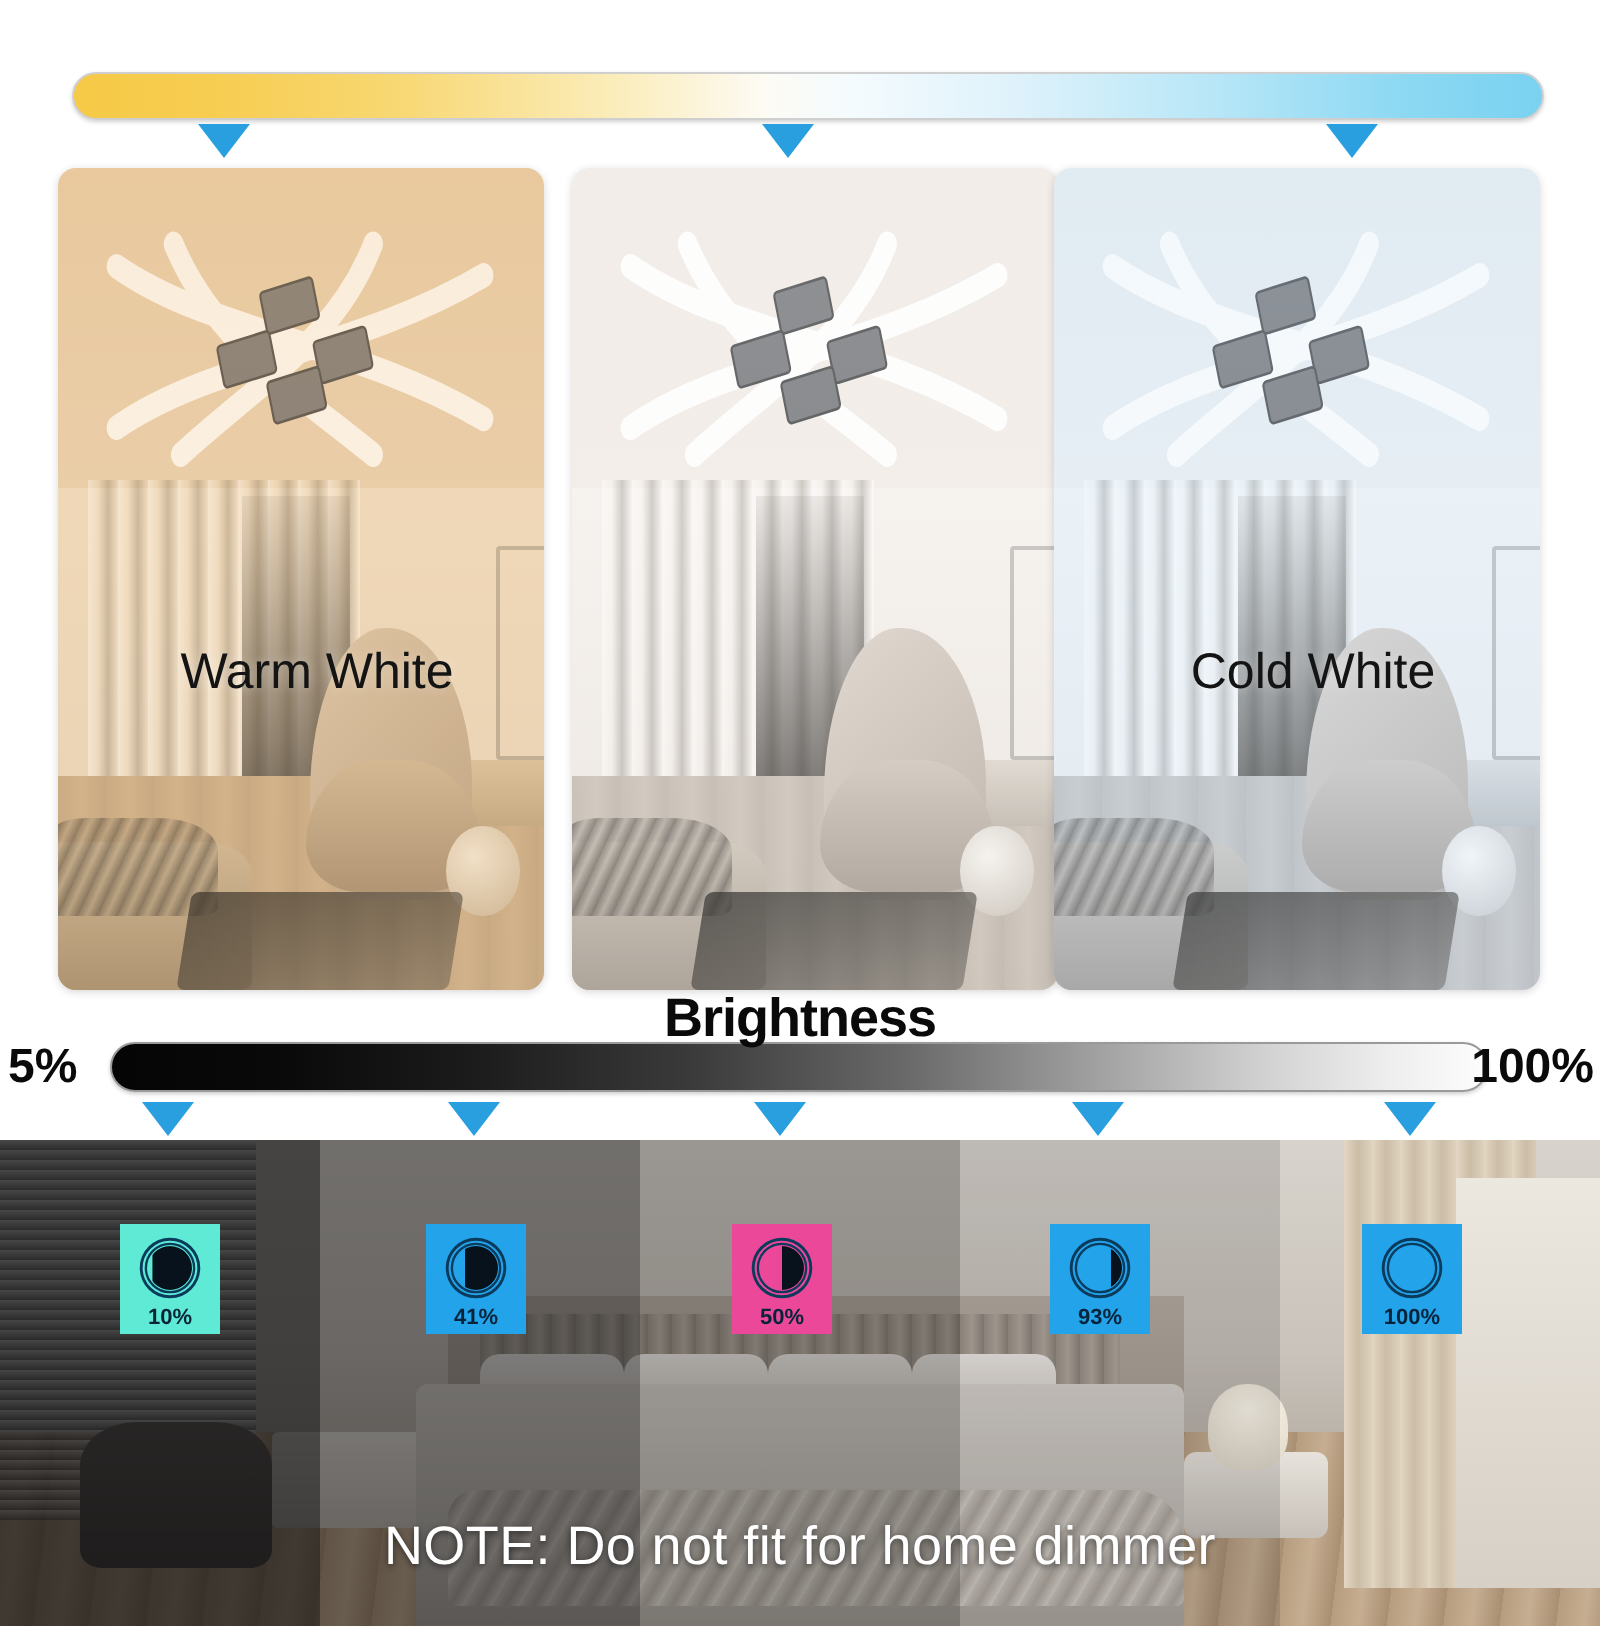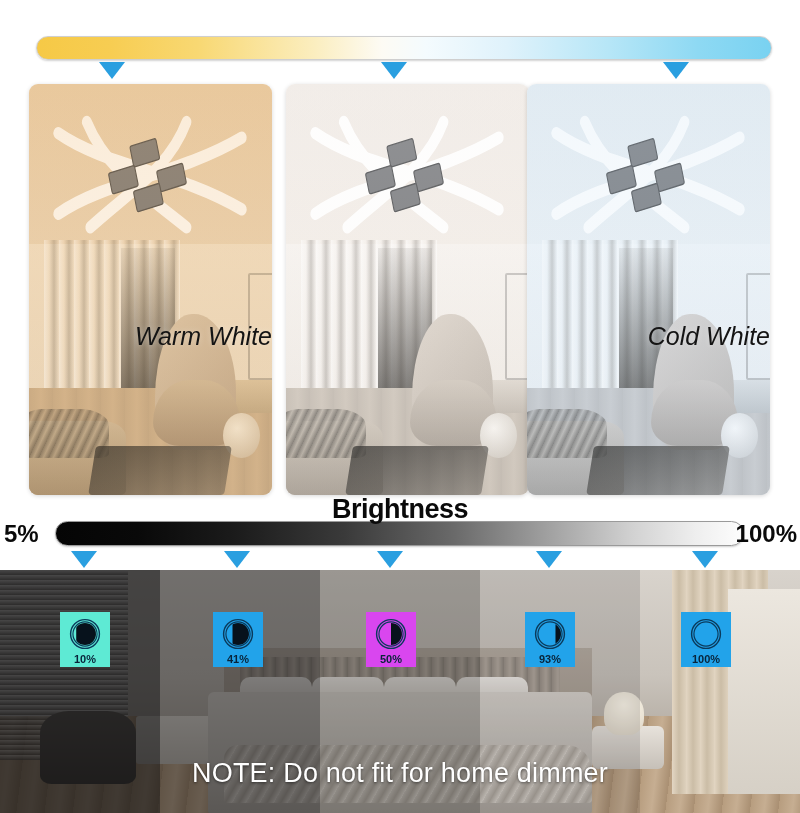--- a/index.html
+++ b/index.html
@@ -158,26 +158,25 @@
   .fixture { position: absolute; left: 6%; top: 7%; width: 88%; height: 30%; }
   .fixture svg { width: 100%; height: 100%; display: block; }
 
   
   .tint { position: absolute; inset: 0; mix-blend-mode: normal; pointer-events: none; }
 
   .ct-label {
     position: absolute;
     left: 16px; right: 0;
     top: 58%;
-    text-align: right;
+    text-align: center;
     font-size: 25px;
     color: #141414;
     z-index: 4;
     text-shadow: 0 0 6px rgba(255,255,255,.35);
-    font-style: italic;
   }
 
   
   #bedroom {
     position: absolute;
     left: 0; top: 570px;
     width: 800px; height: 243px;
     overflow: hidden;
     background: #4a4541;
   }
@@ -482,21 +481,21 @@
           <circle cx="20" cy="20" r="13.4" fill="none" stroke="#0b3b5c" stroke-width="1.3"></circle>
           <defs>
             <clipPath id="clip25">
               <circle cx="20" cy="20" r="12.2"></circle>
             </clipPath>
           </defs>
           <rect x="13.900000000000002" y="7.8" width="18.299999999999997" height="24.4" fill="#07121c" clip-path="url(#clip25)"></rect>
         </svg>
         <div class="pct">41%</div>
       </div>
-      <div class="badge" style="left: 366px; top: 612px; background: #d946ef; text-align: right;">
+      <div class="badge" style="left: 366px; top: 612px; background: #ec4899; text-align: right;">
         <svg class="dial" viewBox="0 0 40 40">
           <circle cx="20" cy="20" r="16" fill="none" stroke="#0b3b5c" stroke-width="1.6"></circle>
           <circle cx="20" cy="20" r="13.4" fill="none" stroke="#0b3b5c" stroke-width="1.3"></circle>
           <defs>
             <clipPath id="clip50">
               <circle cx="20" cy="20" r="12.2"></circle>
             </clipPath>
           </defs>
           <rect x="20" y="7.8" width="12.2" height="24.4" fill="#07121c" clip-path="url(#clip50)"></rect>
         </svg>

